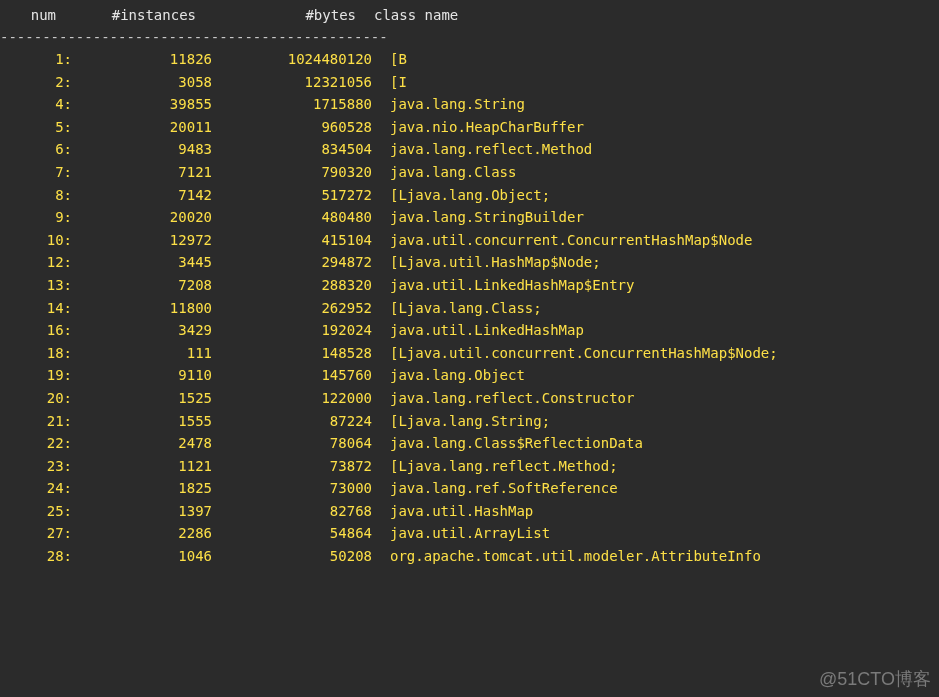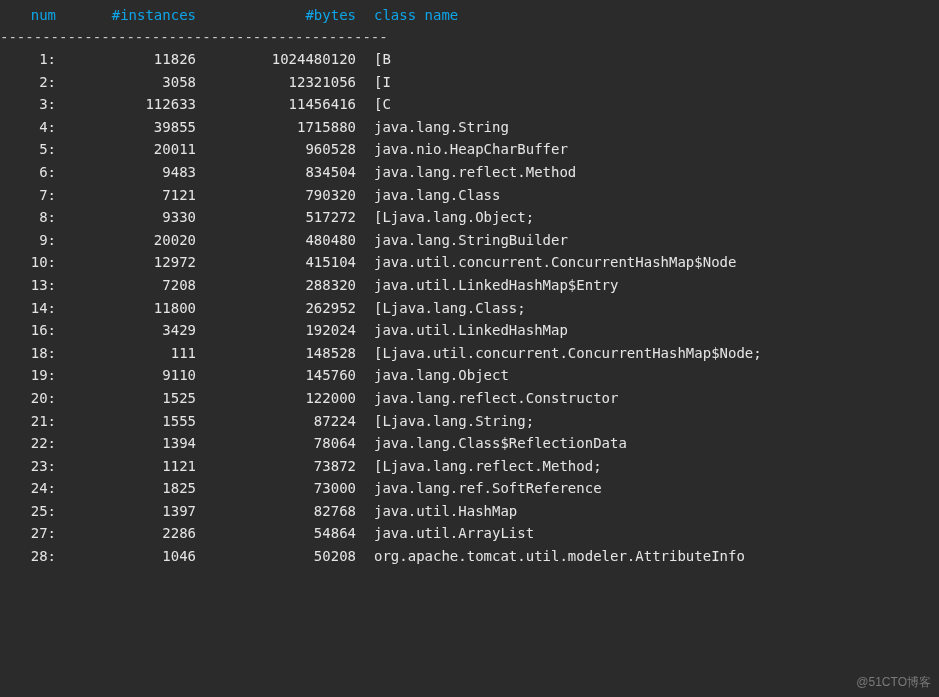--- a/index.html
+++ b/index.html
@@ -13,76 +13,77 @@
     height: 697px;
     overflow: hidden;
     position: relative;
   }
   .output {
     padding: 4px 0 0 0;
   }
   .header-row {
     white-space: pre;
     line-height: 22px;
-    color: #0ea5e9;
+    color: #e5e5e5;
   }
   .sep {
     white-space: pre;
     line-height: 22px;
     color: #c8c8c8;
   }
   .row {
     white-space: pre;
     line-height: 22.6px;
-    color: #e5e5e5;
+    color: #fde047;
     position: relative;
+    margin-left: 16px;
   }
   .col-num   { display:inline-block; width: 56px;  text-align:right; }
   .col-inst  { display:inline-block; width: 140px; text-align:right; }
   .col-bytes { display:inline-block; width: 160px; text-align:right; }
   .col-name  { display:inline-block; padding-left: 18px; text-align:left; }
   .hl {
     position: absolute;
     border: 1px solid #d94a4a;
     pointer-events: none;
   }
   .watermark {
     position: absolute;
     right: 8px;
     bottom: 6px;
     color: #7a7a7a;
-    font-size: 12px;
+    font-size: 18px;
     font-family: sans-serif;
   }
 </style>
 </head>
 <body>
 
 <div class="output">
   <div class="header-row"><span class="col-num"> num</span><span class="col-inst">#instances</span><span class="col-bytes">#bytes</span><span class="col-name">class name</span></div>
   <div class="sep">----------------------------------------------</div>
   <div id="rows">
       <div class="row"><span class="col-num">1:</span><span class="col-inst">11826</span><span class="col-bytes">1024480120</span><span class="col-name">[B</span></div>
       <div class="row"><span class="col-num">2:</span><span class="col-inst">3058</span><span class="col-bytes">12321056</span><span class="col-name">[I</span></div>
-      <div class="row"><span class="col-num">3:</span><span class="col-inst">112633</span><span class="col-bytes">11456416</span><span class="col-name">[C</span></div>
       <div class="row"><span class="col-num">4:</span><span class="col-inst">39855</span><span class="col-bytes">1715880</span><span class="col-name">java.lang.String</span></div>
       <div class="row"><span class="col-num">5:</span><span class="col-inst">20011</span><span class="col-bytes">960528</span><span class="col-name">java.nio.HeapCharBuffer</span></div>
       <div class="row"><span class="col-num">6:</span><span class="col-inst">9483</span><span class="col-bytes">834504</span><span class="col-name">java.lang.reflect.Method</span></div>
       <div class="row"><span class="col-num">7:</span><span class="col-inst">7121</span><span class="col-bytes">790320</span><span class="col-name">java.lang.Class</span></div>
-      <div class="row"><span class="col-num">8:</span><span class="col-inst">9330</span><span class="col-bytes">517272</span><span class="col-name">[Ljava.lang.Object;</span></div>
+      <div class="row"><span class="col-num">8:</span><span class="col-inst">7142</span><span class="col-bytes">517272</span><span class="col-name">[Ljava.lang.Object;</span></div>
       <div class="row"><span class="col-num">9:</span><span class="col-inst">20020</span><span class="col-bytes">480480</span><span class="col-name">java.lang.StringBuilder</span></div>
       <div class="row"><span class="col-num">10:</span><span class="col-inst">12972</span><span class="col-bytes">415104</span><span class="col-name">java.util.concurrent.ConcurrentHashMap$Node</span></div>
+      <div class="row"><span class="col-num">12:</span><span class="col-inst">3445</span><span class="col-bytes">294872</span><span class="col-name">[Ljava.util.HashMap$Node;</span></div>
       <div class="row"><span class="col-num">13:</span><span class="col-inst">7208</span><span class="col-bytes">288320</span><span class="col-name">java.util.LinkedHashMap$Entry</span></div>
       <div class="row"><span class="col-num">14:</span><span class="col-inst">11800</span><span class="col-bytes">262952</span><span class="col-name">[Ljava.lang.Class;</span></div>
       <div class="row"><span class="col-num">16:</span><span class="col-inst">3429</span><span class="col-bytes">192024</span><span class="col-name">java.util.LinkedHashMap</span></div>
       <div class="row"><span class="col-num">18:</span><span class="col-inst">111</span><span class="col-bytes">148528</span><span class="col-name">[Ljava.util.concurrent.ConcurrentHashMap$Node;</span></div>
       <div class="row"><span class="col-num">19:</span><span class="col-inst">9110</span><span class="col-bytes">145760</span><span class="col-name">java.lang.Object</span></div>
       <div class="row"><span class="col-num">20:</span><span class="col-inst">1525</span><span class="col-bytes">122000</span><span class="col-name">java.lang.reflect.Constructor</span></div>
       <div class="row"><span class="col-num">21:</span><span class="col-inst">1555</span><span class="col-bytes">87224</span><span class="col-name">[Ljava.lang.String;</span></div>
-      <div class="row"><span class="col-num">22:</span><span class="col-inst">1394</span><span class="col-bytes">78064</span><span class="col-name">java.lang.Class$ReflectionData</span></div>
+      <div class="row"><span class="col-num">22:</span><span class="col-inst">2478</span><span class="col-bytes">78064</span><span class="col-name">java.lang.Class$ReflectionData</span></div>
       <div class="row"><span class="col-num">23:</span><span class="col-inst">1121</span><span class="col-bytes">73872</span><span class="col-name">[Ljava.lang.reflect.Method;</span></div>
       <div class="row"><span class="col-num">24:</span><span class="col-inst">1825</span><span class="col-bytes">73000</span><span class="col-name">java.lang.ref.SoftReference</span></div>
       <div class="row"><span class="col-num">25:</span><span class="col-inst">1397</span><span class="col-bytes">82768</span><span class="col-name">java.util.HashMap</span></div>
       <div class="row"><span class="col-num">27:</span><span class="col-inst">2286</span><span class="col-bytes">54864</span><span class="col-name">java.util.ArrayList</span></div>
       <div class="row"><span class="col-num">28:</span><span class="col-inst">1046</span><span class="col-bytes">50208</span><span class="col-name">org.apache.tomcat.util.modeler.AttributeInfo</span></div>
     </div>
 </div>
 
 <div class="watermark">@51CTO博客</div>
 

